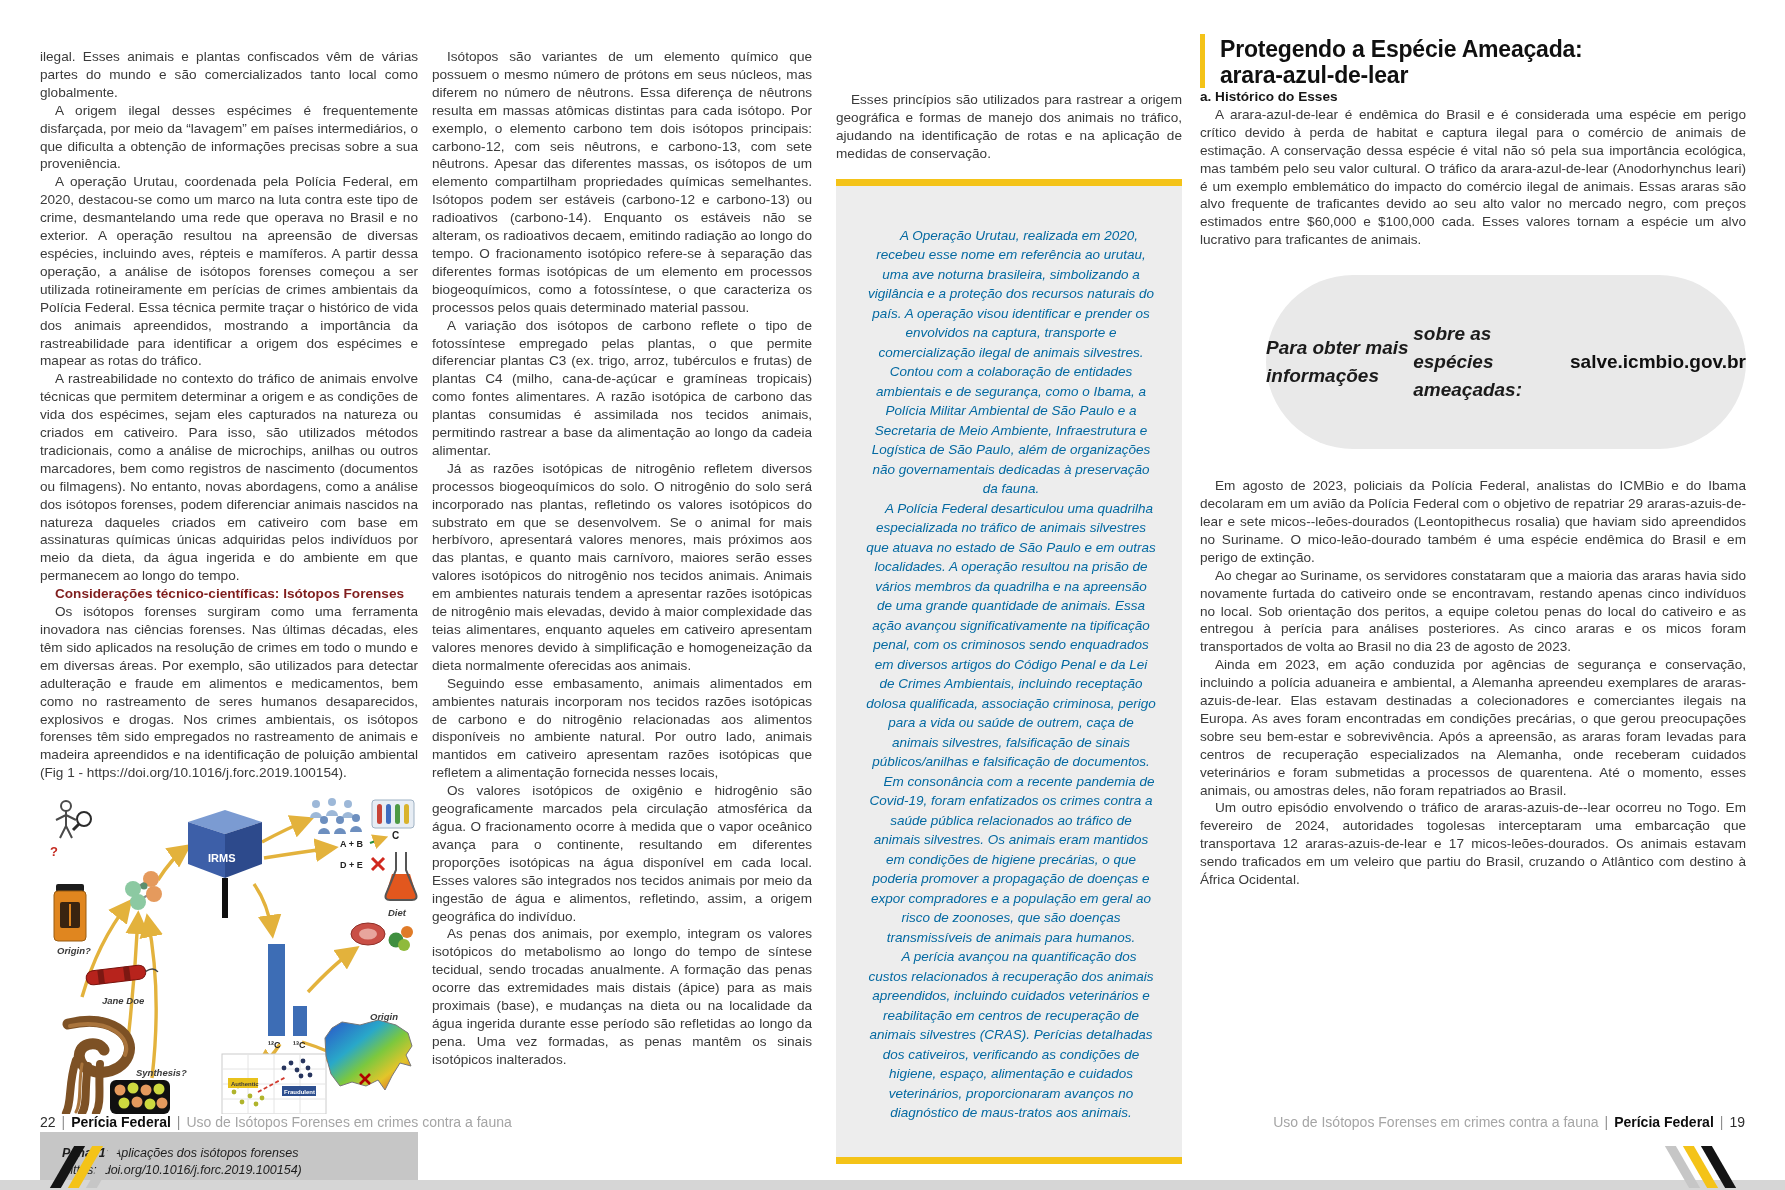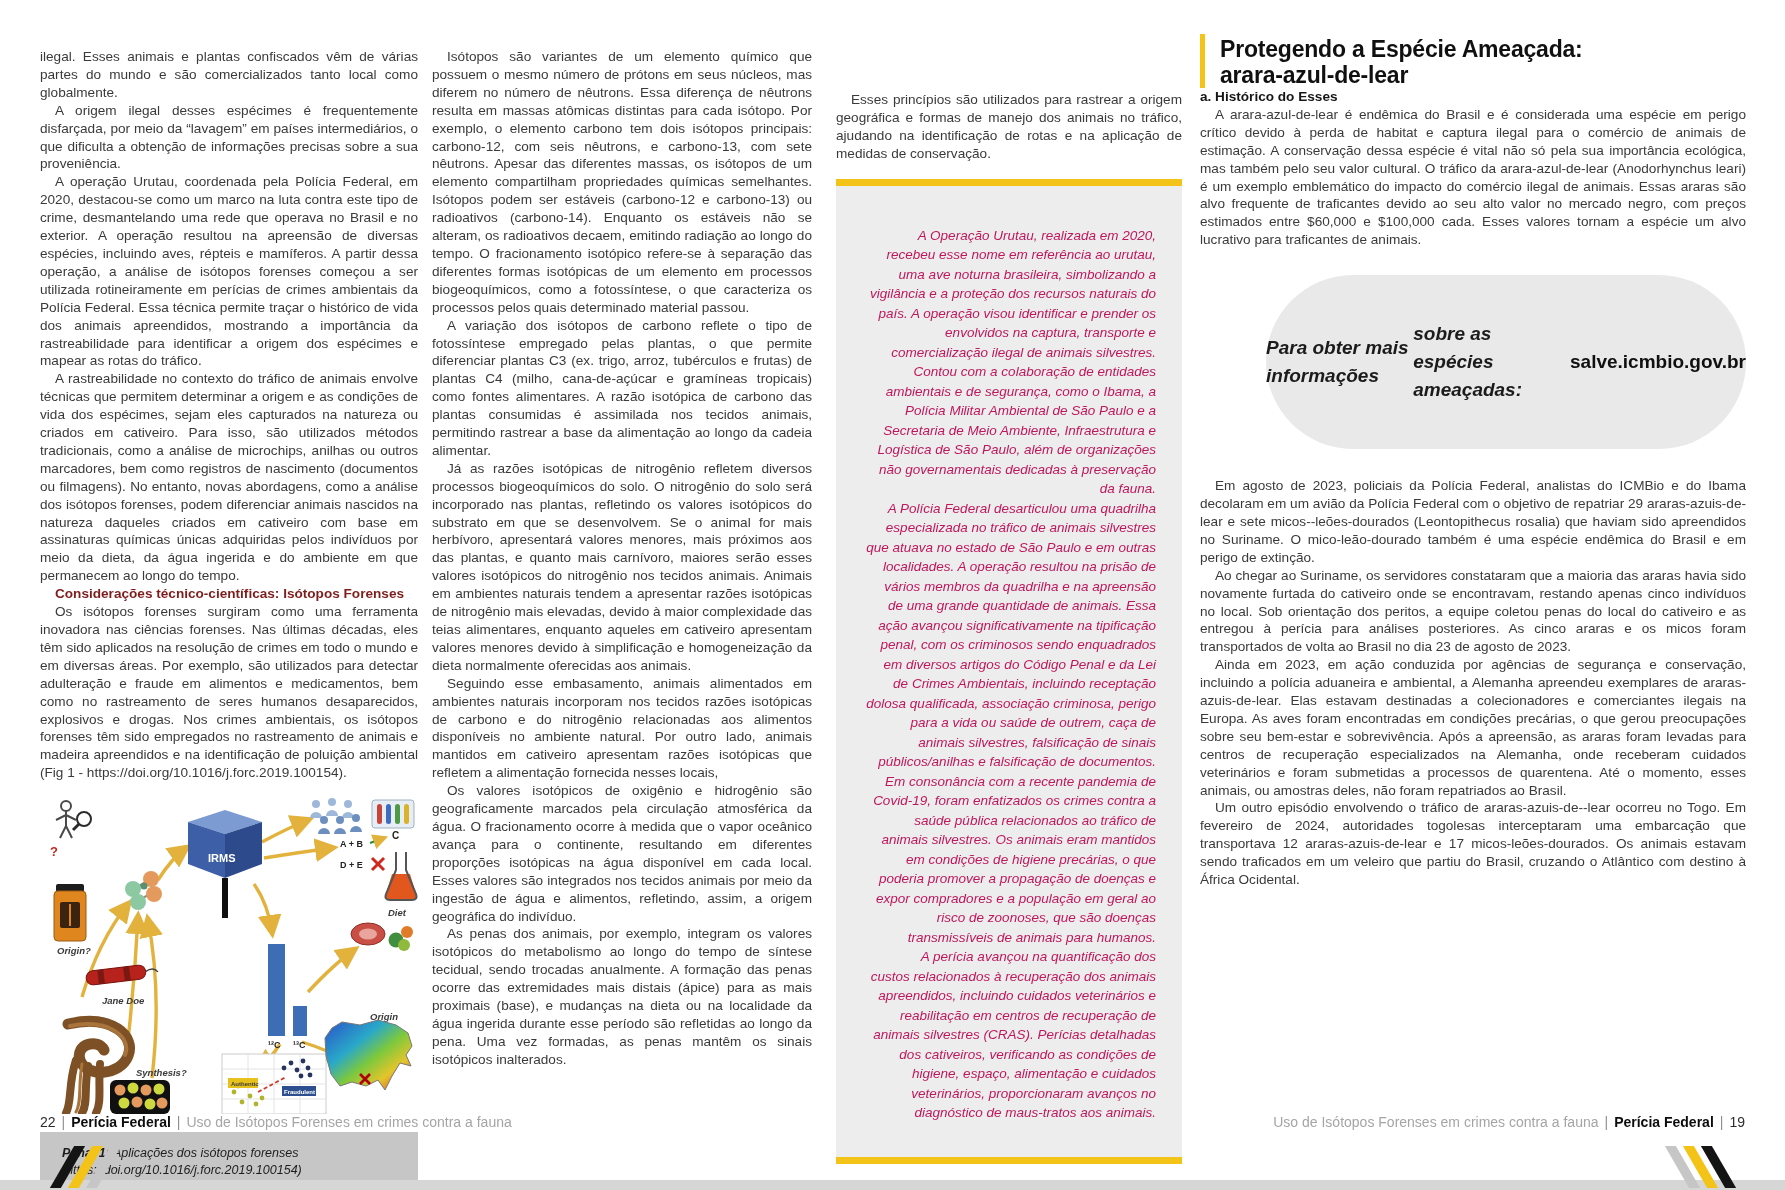--- a/index.html
+++ b/index.html
@@ -33,21 +33,21 @@
   .fig-caption .b { font-weight:bold; }
 
   
   .quote-box {
     margin-top:16px; background:#ededed;
     border-top:7px solid #F4C318; border-bottom:7px solid #F4C318;
     padding:40px 26px 34px 30px;
   }
   .quote-box p {
     margin:0; font-style:italic; font-size:13.5px; line-height:19.5px;
-    text-align:right; text-indent:16px; color:#be185d;
+    text-align:center; text-indent:16px; color:#0369a1;
   }
 
   
   .title-row { display:flex; }
   .title-bar { width:5px; background:#F4C318; margin-right:15px; flex:0 0 auto; }
   .page-title {
     font-size:23px; line-height:26px; font-weight:bold; color:#101010;
     letter-spacing:-0.2px; margin:2px 0 0 0;
   }
   .case-subhead {

